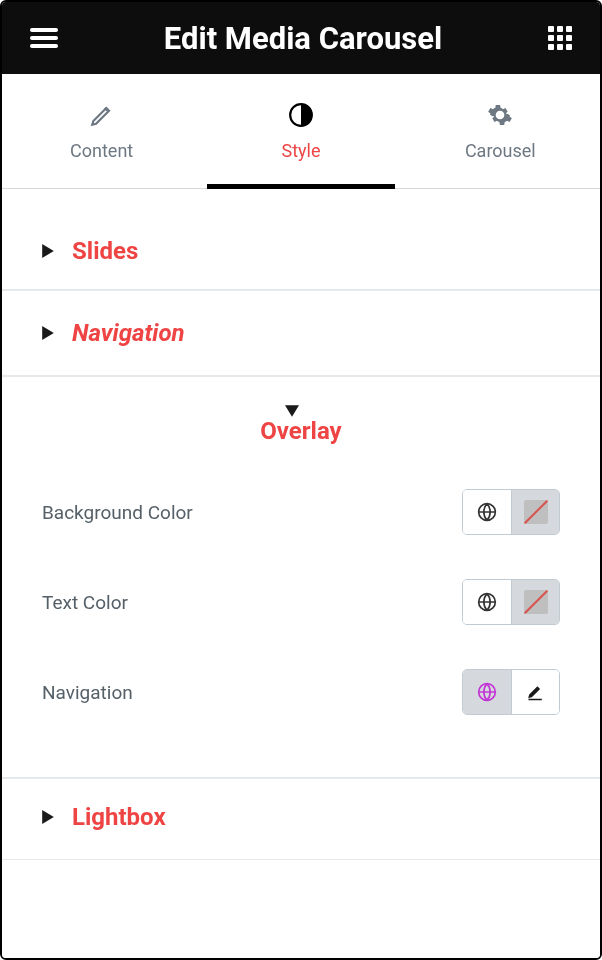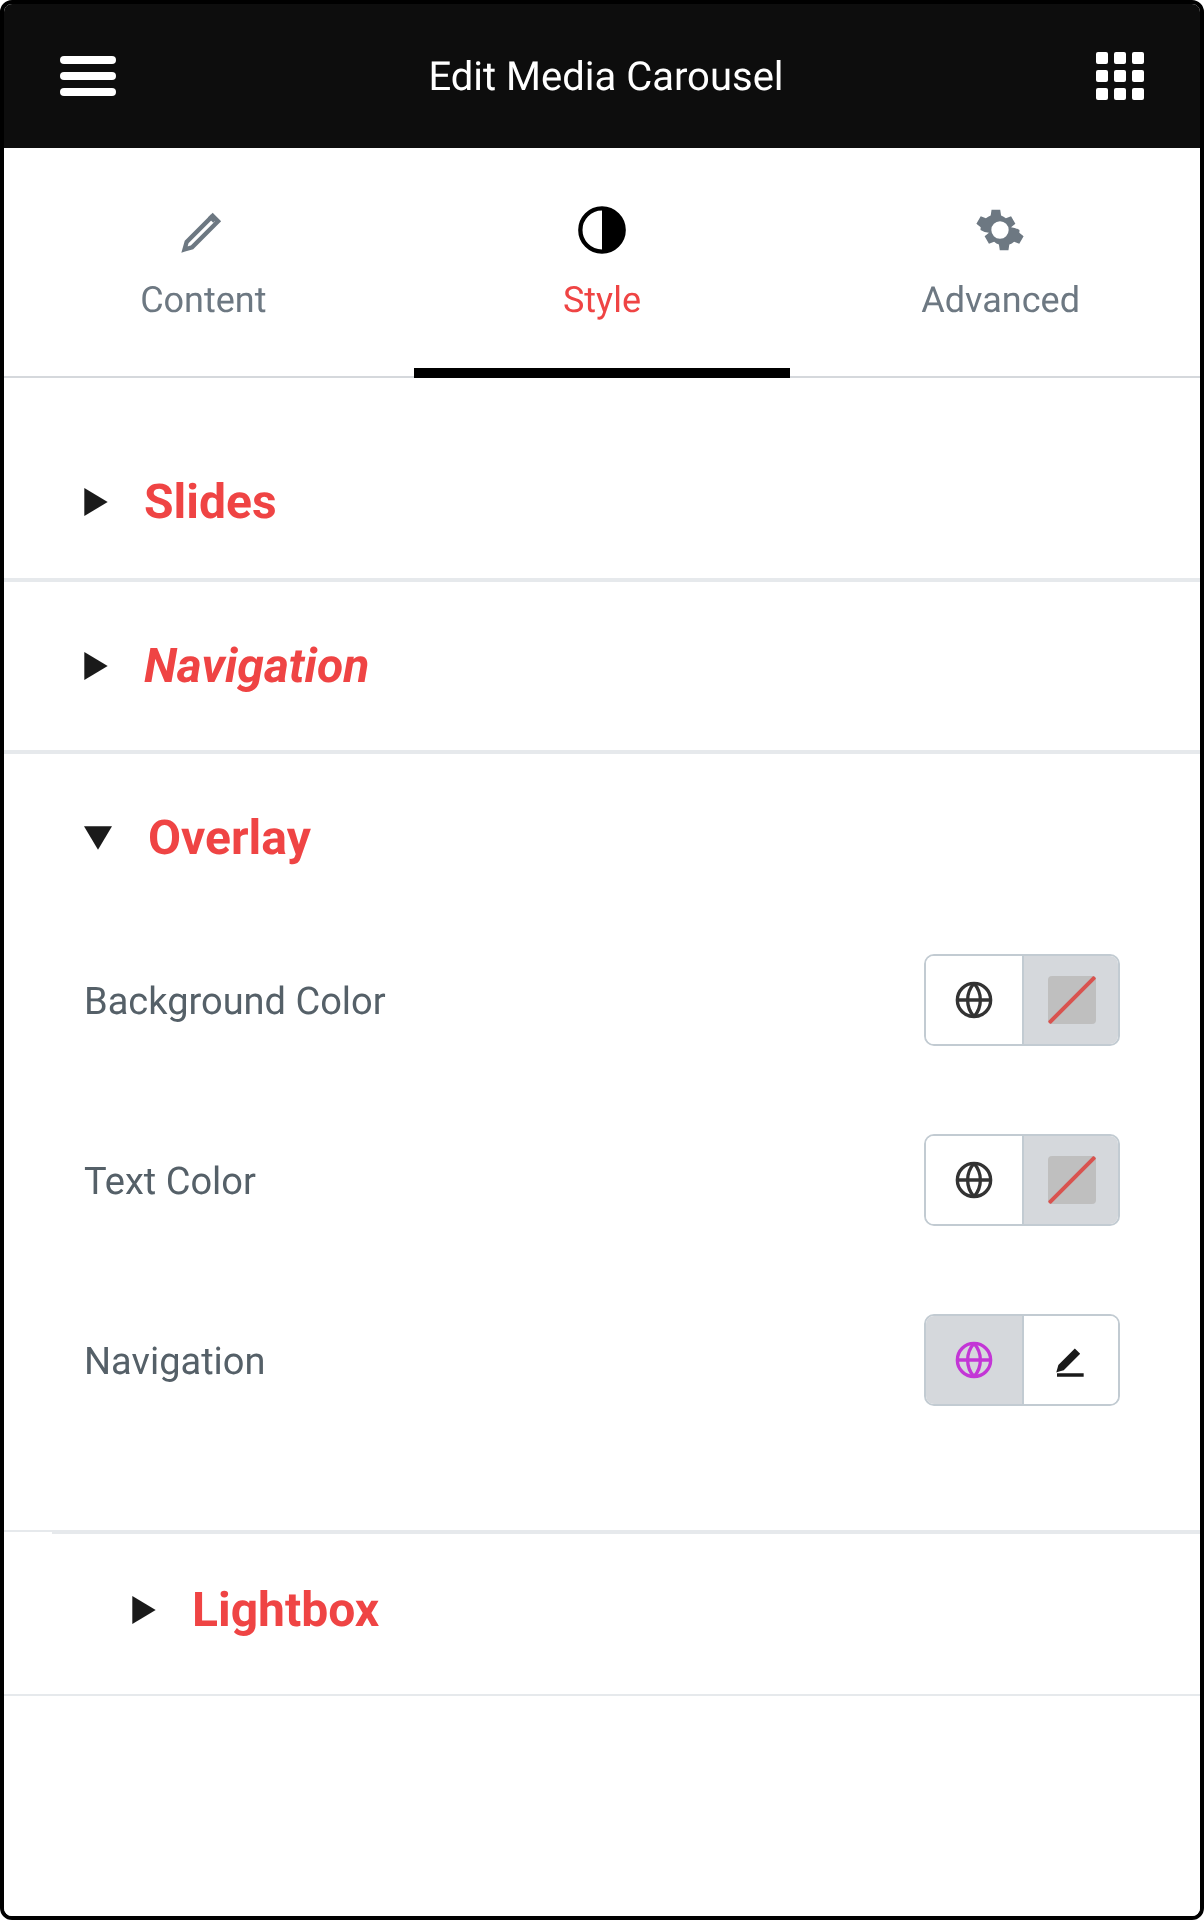--- a/index.html
+++ b/index.html
@@ -35,22 +35,22 @@
       justify-content: space-between;
       cursor: pointer;
     }
     .hamburger span {
       display: block;
       height: 4px;
       background: #fff;
       border-radius: 2px;
     }
     .header-title {
-      font-size: 20px;
-      font-weight: 400;
+      font-size: 31px;
+      font-weight: 700;
       color: #fff;
     }
     .apps-grid {
       width: 24px;
       height: 24px;
       display: grid;
       grid-template-columns: repeat(3, 1fr);
       grid-template-rows: repeat(3, 1fr);
       gap: 3px;
       cursor: pointer;
@@ -217,21 +217,21 @@
     <svg viewBox="0 0 24 24">
       <circle cx="12" cy="12" r="10" fill="none" stroke="#000" stroke-width="2"></circle>
       <path d="M12 2 A10 10 0 0 1 12 22 Z" fill="#000"></path>
     </svg>
     <span class="tab-label">Style</span>
   </div>
   <div class="tab">
     <svg viewBox="0 0 24 24" fill="#6d7882">
       <path d="M12 8a4 4 0 100 8 4 4 0 000-8zm9 4a9 9 0 01-.1 1.3l2 1.6-2 3.5-2.4-1a7 7 0 01-2.2 1.3l-.4 2.6h-4l-.4-2.6a7 7 0 01-2.2-1.3l-2.4 1-2-3.5 2-1.6A9 9 0 013 12a9 9 0 01.1-1.3l-2-1.6 2-3.5 2.4 1a7 7 0 012.2-1.3L8.1 2.7h4l.4 2.6a7 7 0 012.2 1.3l2.4-1 2 3.5-2 1.6A9 9 0 0121 12z"></path>
     </svg>
-    <span class="tab-label">Advanced</span>
+    <span class="tab-label">Carousel</span>
   </div>
 </div>
 
 <div class="panels">
 
   <div class="section-header">
     <span class="caret">
       <svg width="12" height="14" viewBox="0 0 10 12">
           <path d="M0 0 L10 6 L0 12 Z" fill="#1a1a1a"></path>
         </svg>
@@ -243,21 +243,21 @@
   <div class="section-header" style="padding-top:28px; padding-bottom:28px;font-style:italic;">
     <span class="caret">
       <svg width="12" height="14" viewBox="0 0 10 12">
           <path d="M0 0 L10 6 L0 12 Z" fill="#1a1a1a"></path>
         </svg>
     </span>
     <span class="section-title">Navigation</span>
   </div>
 
   <div class="spacer-bottom"></div>
-  <div class="section-header" style="padding-top:28px; padding-bottom:12px;">
+  <div class="section-header" style="padding-top:28px; padding-bottom:12px;flex-direction:column;">
     <span class="caret">
       <svg width="14" height="12" viewBox="0 0 12 10">
           <path d="M0 0 L12 0 L6 10 Z" fill="#1a1a1a"></path>
         </svg>
     </span>
     <span class="section-title">Overlay</span>
   </div>
 
   <div class="section-body">
 
@@ -305,21 +305,21 @@
             <path d="M4 18l2.5-.7 9-9-1.8-1.8-9 9L4 18z" fill="#1a1a1a"></path>
             <path d="M3 21h16" stroke-width="2"></path>
           </svg>
         </div>
       </div>
     </div>
 
   </div>
 
   <div class="spacer-bottom"></div>
-  <div class="section-header" style="padding-bottom:28px;margin-left:24px;">
+  <div class="section-header" style="padding-bottom:28px;">
     <span class="caret">
       <svg width="12" height="14" viewBox="0 0 10 12">
           <path d="M0 0 L10 6 L0 12 Z" fill="#1a1a1a"></path>
         </svg>
     </span>
     <span class="section-title">Lightbox</span>
   </div>
   <div class="spacer-bottom"></div>
 
 </div>

